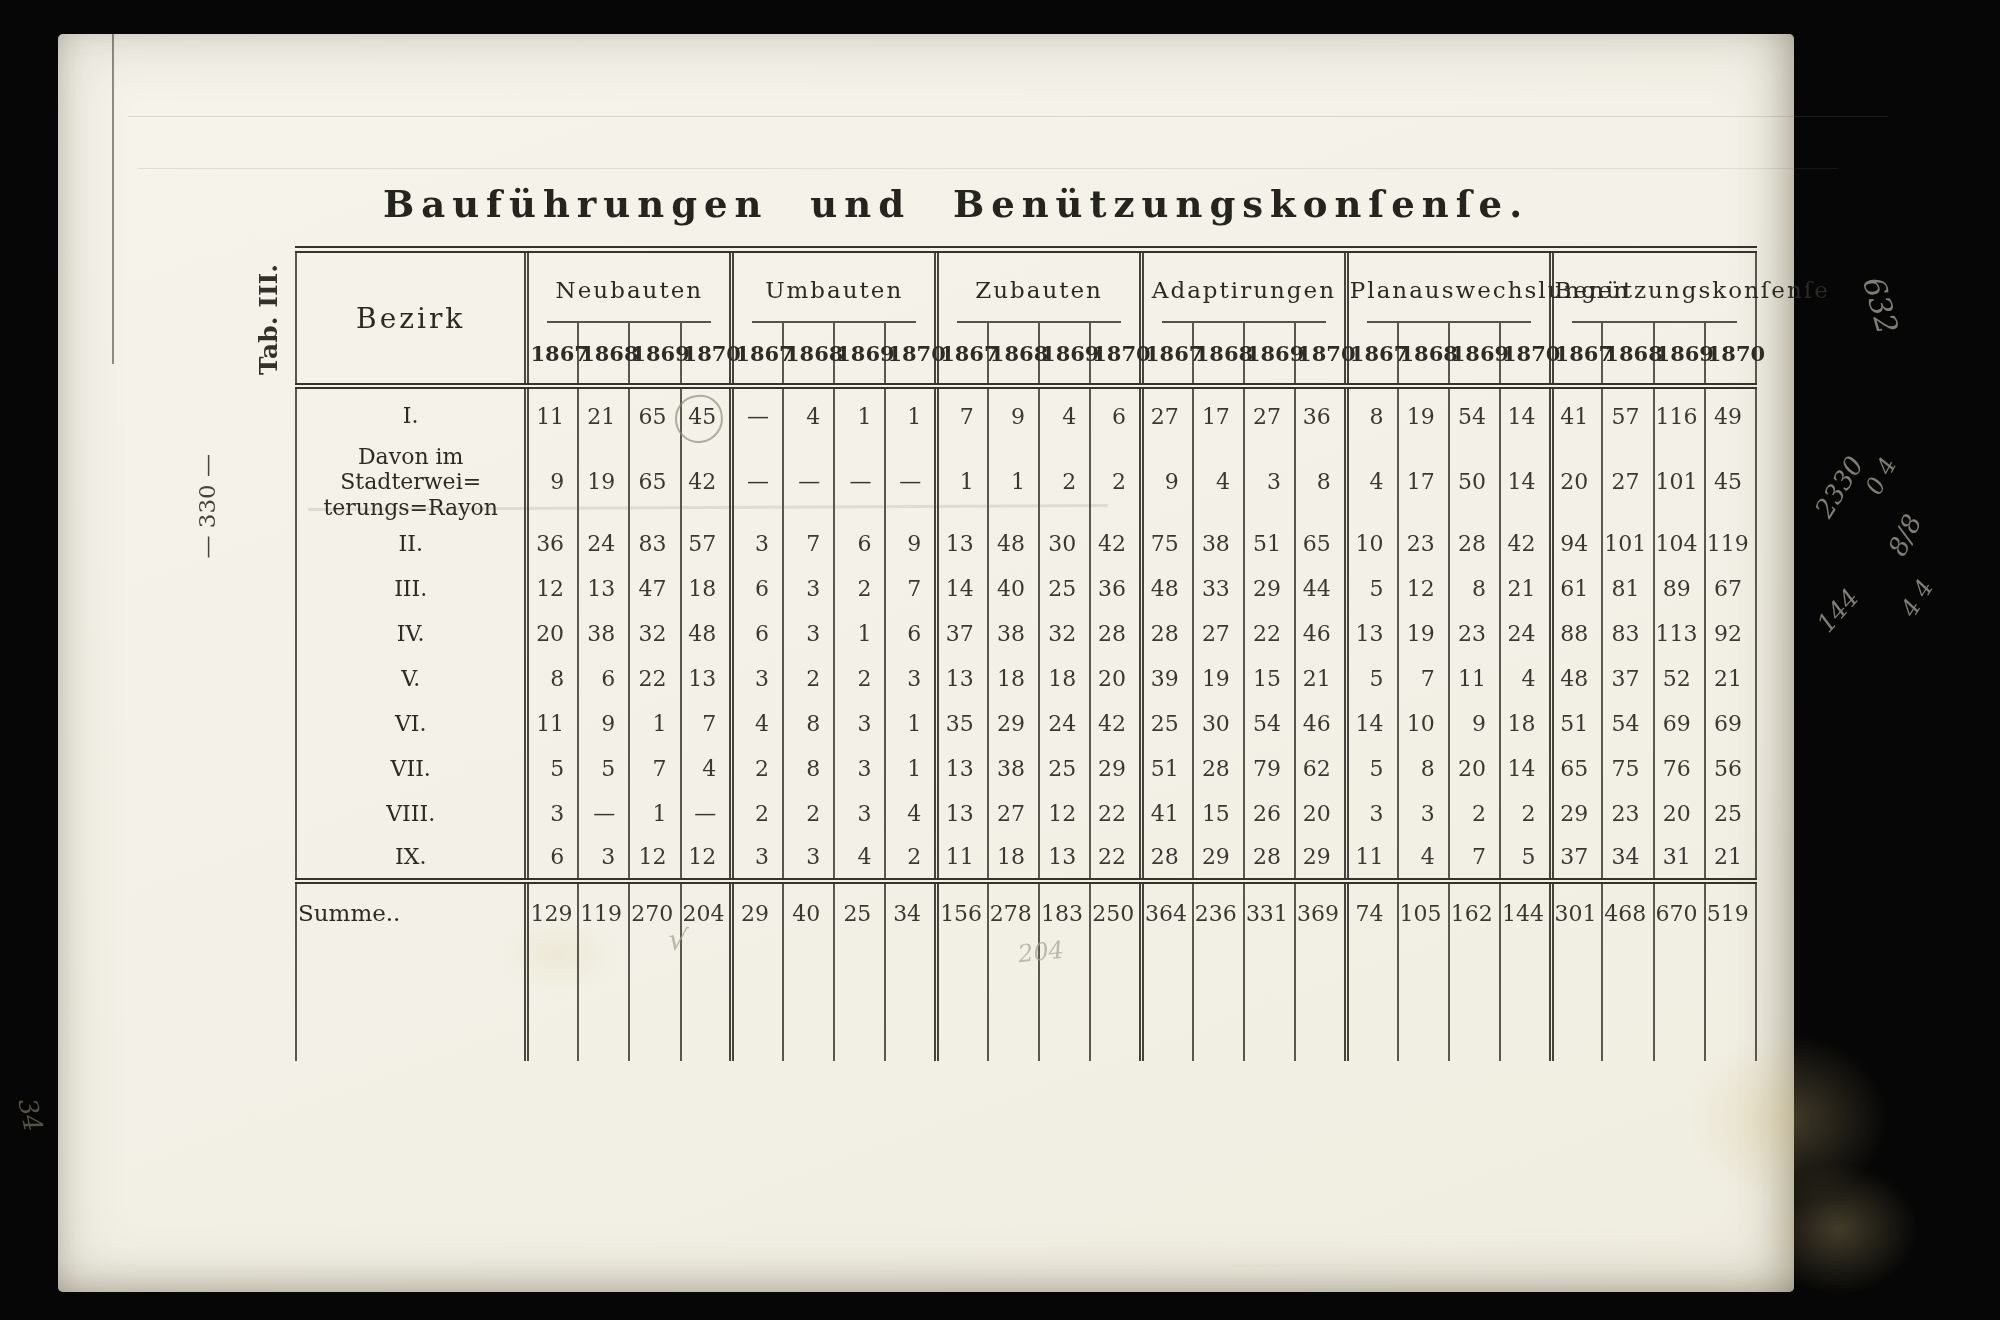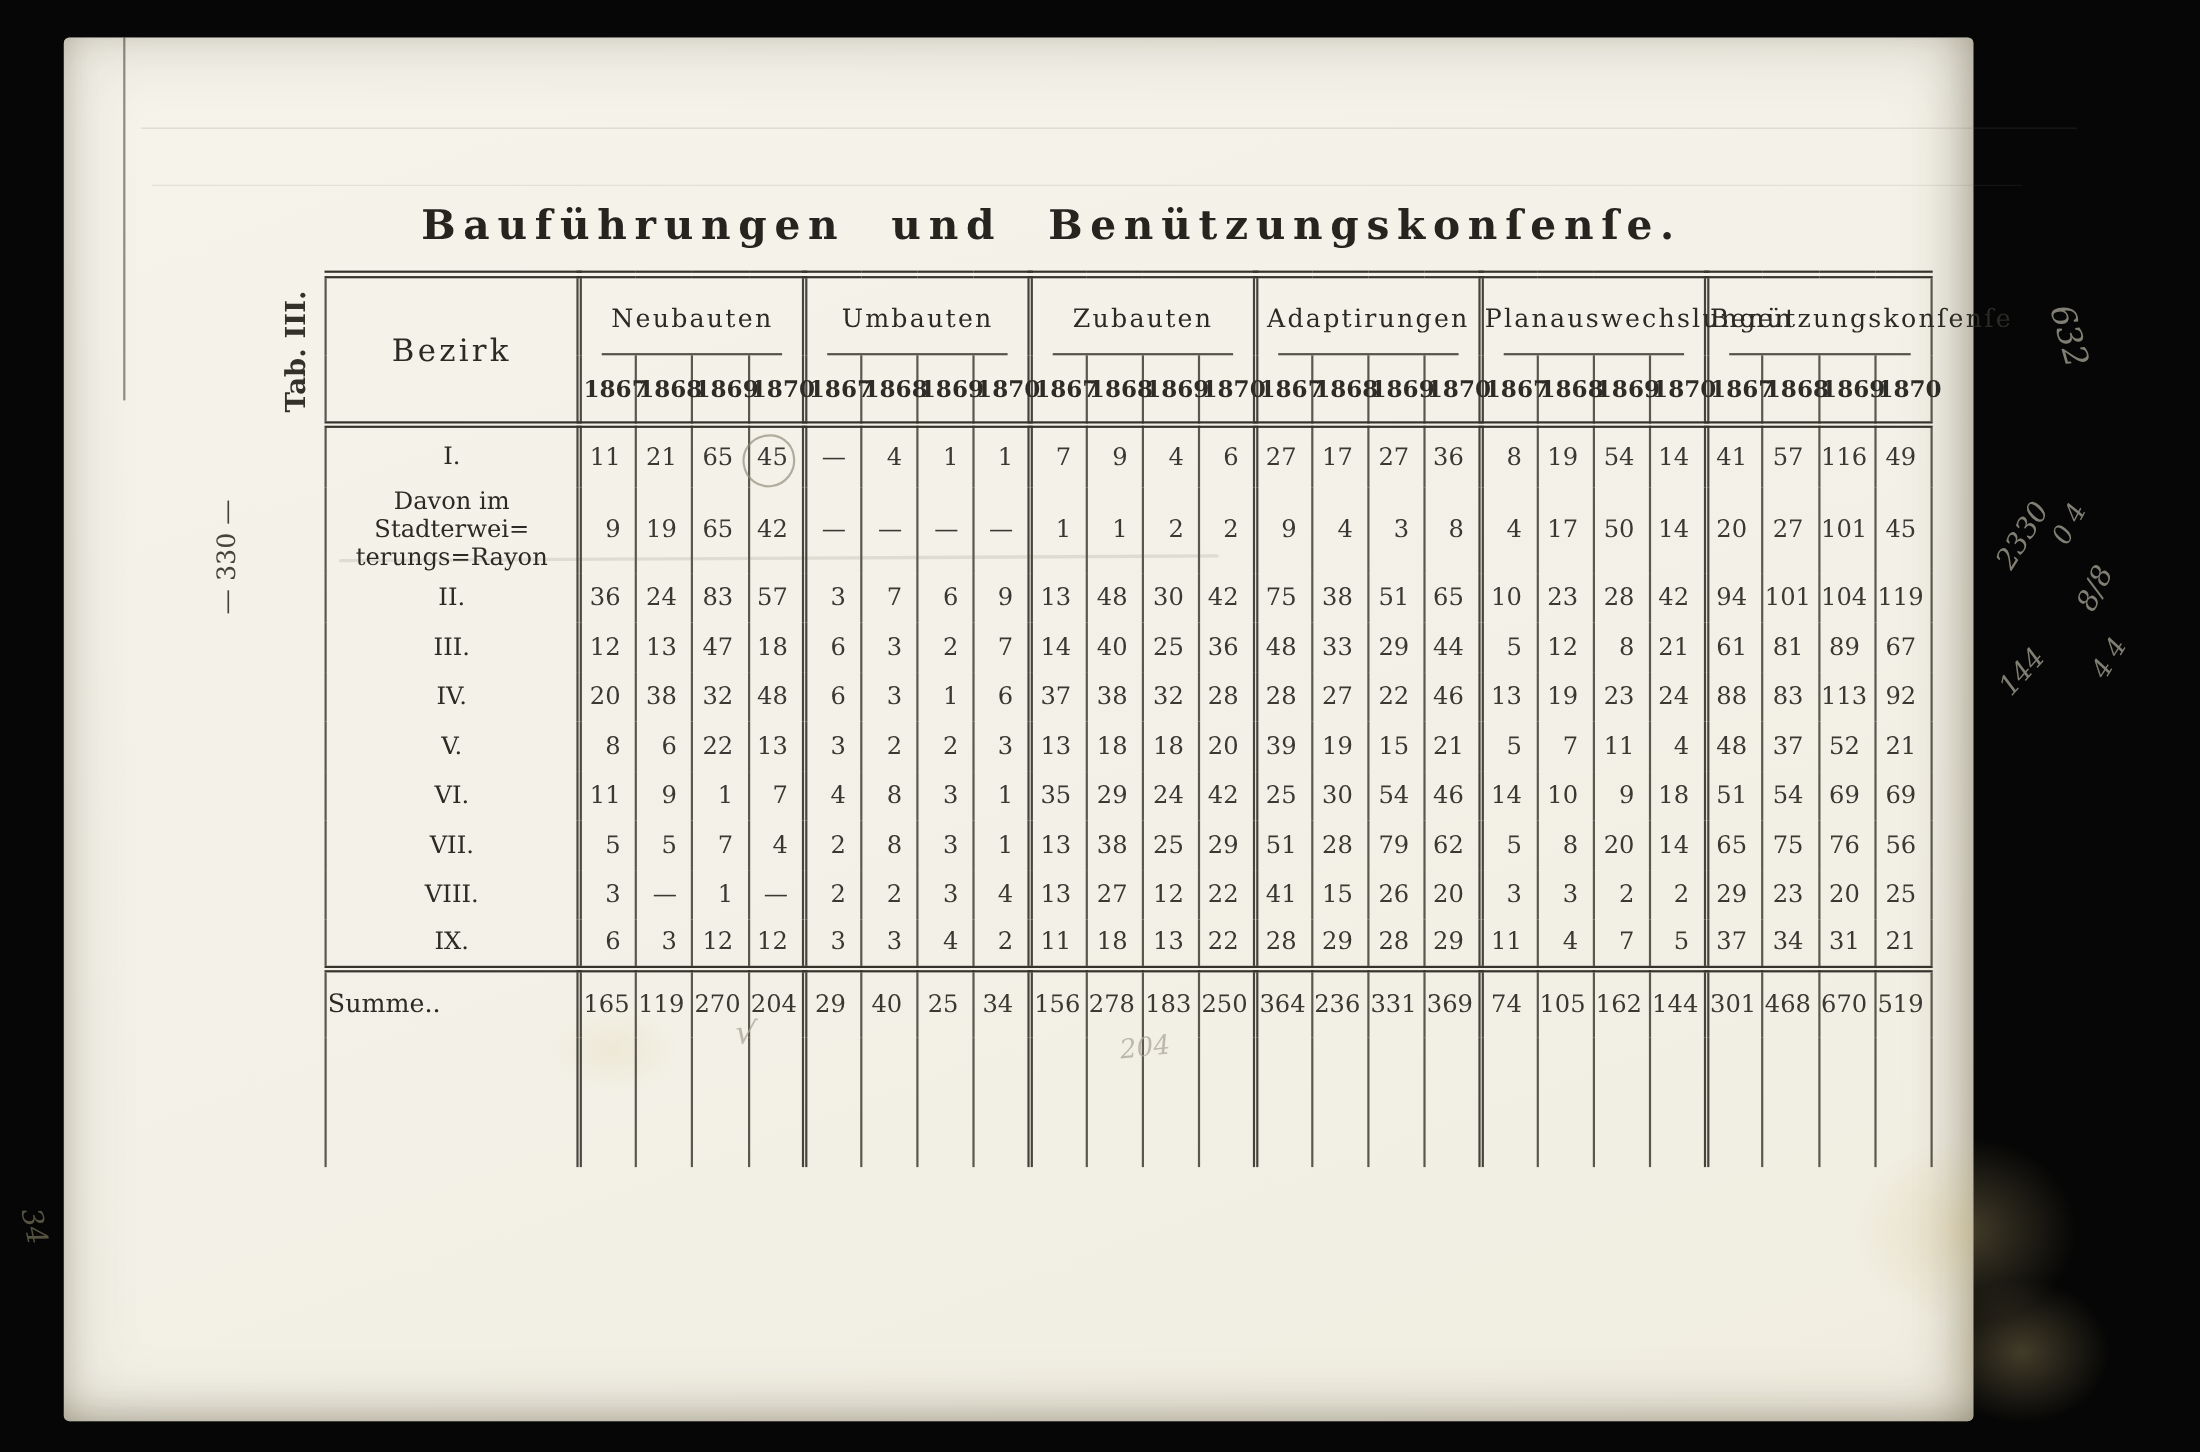--- a/index.html
+++ b/index.html
@@ -415,21 +415,21 @@
           <td class="sep"><span>5</span></td>
           <td class="dsep"><span>37</span></td>
           <td class="sep"><span>34</span></td>
           <td class="sep"><span>31</span></td>
           <td class="sep"><span>21</span></td>
         </tr>
       </tbody>
     <tfoot>
       <tr class="sum" id="sum-row">
         <th>Summe..</th>
-      <td class="dsep"><span>165</span></td>
+      <td class="dsep"><span>129</span></td>
           <td class="sep"><span>119</span></td>
           <td class="sep"><span>270</span></td>
           <td class="sep"><span>204</span></td>
           <td class="dsep"><span>29</span></td>
           <td class="sep"><span>40</span></td>
           <td class="sep"><span>25</span></td>
           <td class="sep"><span>34</span></td>
           <td class="dsep"><span>156</span></td>
           <td class="sep"><span>278</span></td>
           <td class="sep"><span>183</span></td>

